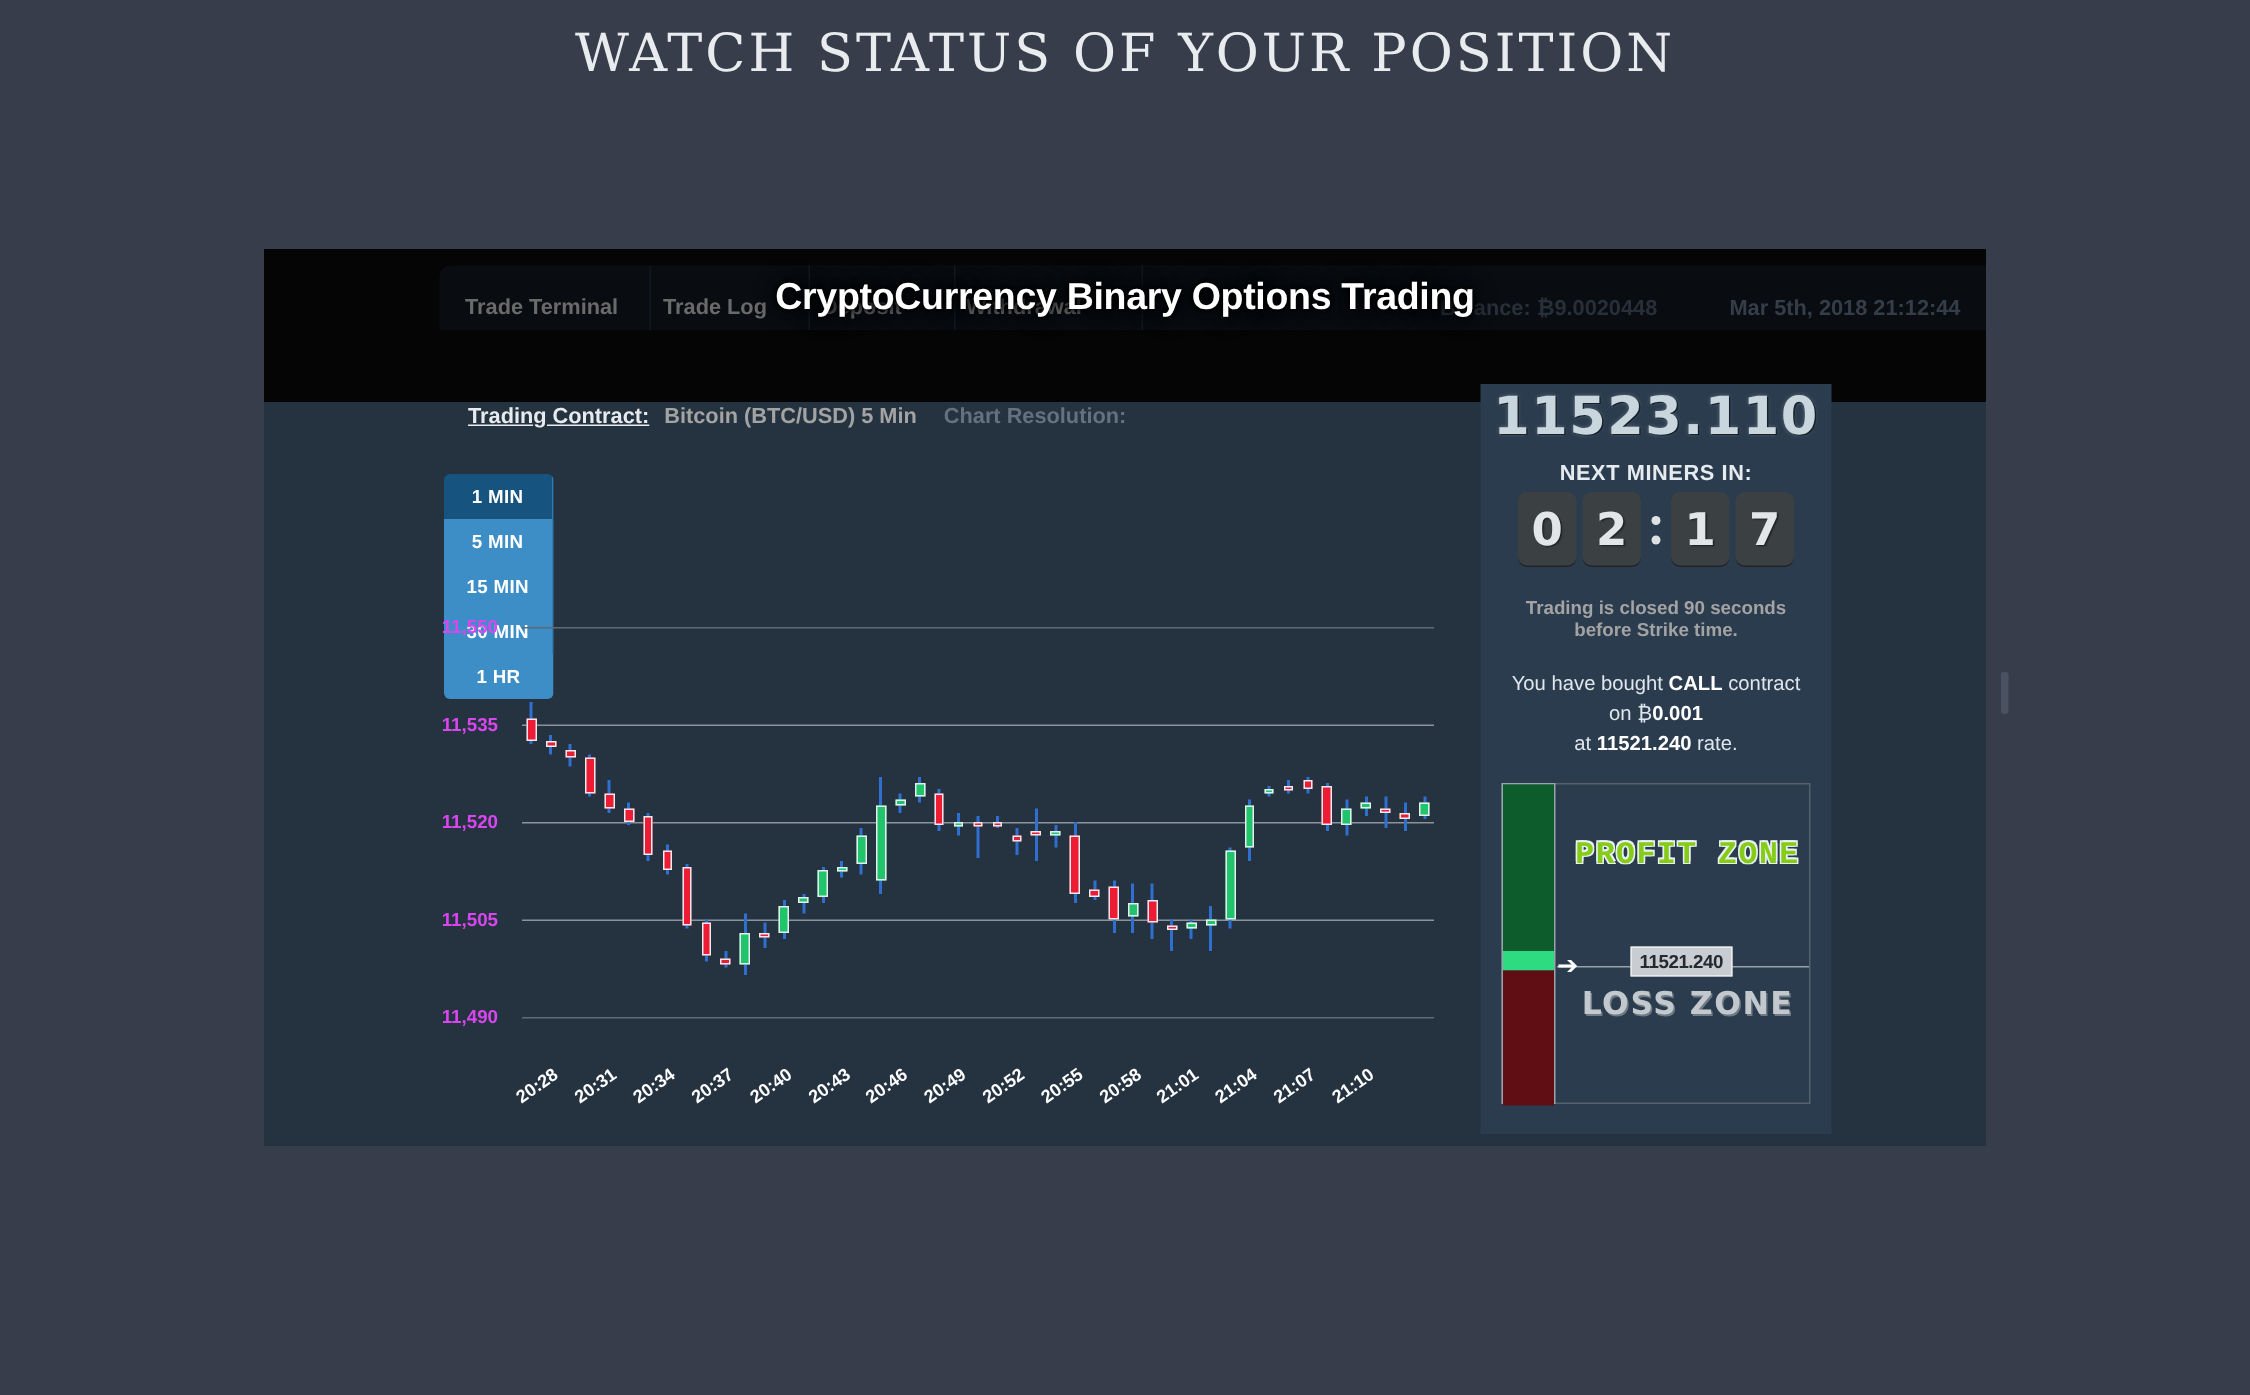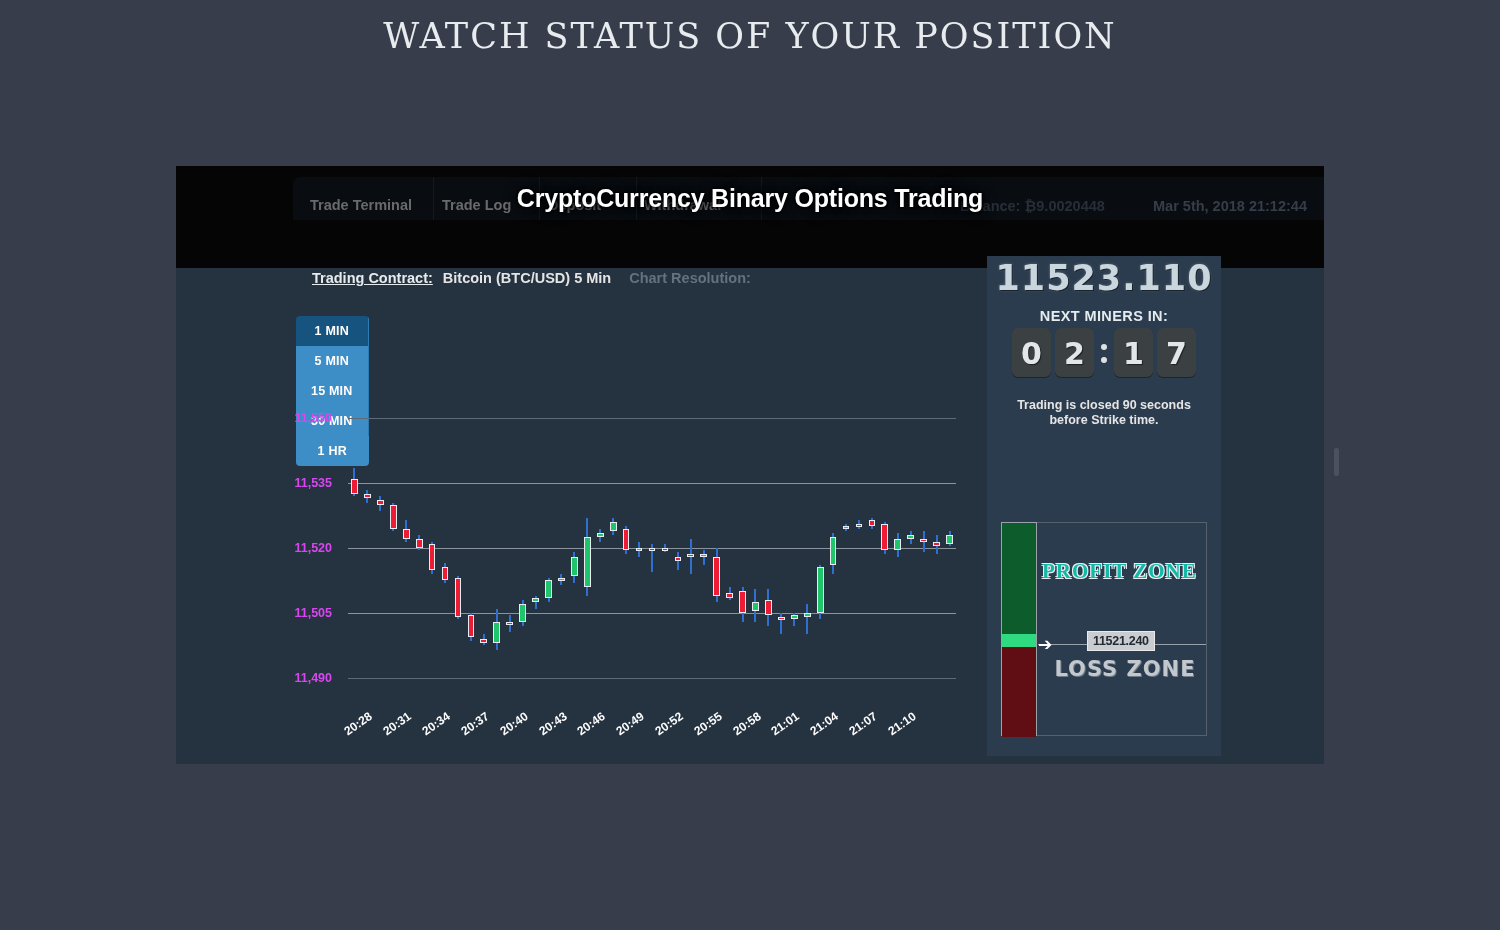--- a/index.html
+++ b/index.html
@@ -111,21 +111,21 @@
   
   .contract-row {
     position: absolute; left: 136px; top: 104px;
     display: flex; align-items: baseline; gap: 10px;
     white-space: nowrap;
   }
   .c-label {
     font-size: 14.5px; font-weight: bold; color: #e7ebee;
     text-decoration: underline;
   }
-  .c-value { font-size: 14.5px; font-weight: bold; color: #e5e5e5; }
+  .c-value { font-size: 14.5px; font-weight: bold; color: #a3a3a3; }
   .c-res { font-size: 14.5px; font-weight: bold; color: #64717f; margin-left: 8px; }
 
   .res-group {
     position: absolute; left: 296px-176px; top: 150px;
     display: flex; border-radius: 4px; overflow: hidden;
   }
   .res-group { left: 120px; flex-direction: column; }
   .res-btn {
     background: #3d8dc6;
     color: #fff; font-size: 12.5px; font-weight: bold;
@@ -208,21 +208,21 @@
     text-shadow: 1px 1px 1px #1d2022;
     box-shadow: inset 0 -1px 0 #20242a;
   }
   .colon {
     display: flex; flex-direction: column; gap: 7px; padding: 0 3px;
   }
   .colon i { width: 6px; height: 6px; border-radius: 50%; background: #dde1e3; display:block; }
   .note {
     position: absolute; left: 0; top: 142px; width: 234px;
     text-align: center; font-size: 12.5px; font-weight: bold;
-    color: #e5e5e5; line-height: 15px;
+    color: #a3a3a3; line-height: 15px;
   }
   .bought {
     position: absolute; left: 0; top: 190px; width: 234px;
     text-align: center; font-size: 13.5px; color: #dfe6ec; line-height: 20px;
   }
   .bought b { color: #ffffff; }
 
   .zones {
     position: absolute; left: 14px; top: 266px;
     width: 206px; height: 214px;
@@ -246,24 +246,25 @@
   }
   .zone-tag {
     position: absolute; left: 85px; top: 108px;
     background: #c9ccd0; border: 1px solid #e8eaec;
     padding: 2px 5px;
     font-size: 12.5px; font-weight: bold; color: #232a31;
     letter-spacing: -0.3px;
   }
   .profit-txt {
     position: absolute; left: 40px; top: 36px; width: 166px;
-    font-size: 21px; font-weight: bold; color: #14b8a6;
+    text-align: center;
+    font-size: 21px; font-weight: bold; color: #84cc16;
     letter-spacing: 1px;
     text-shadow: 1px 1px 0 #e9f0f4, -1px -1px 0 #e9f0f4, 1px -1px 0 #e9f0f4, -1px 1px 0 #e9f0f4;
-    font-family: Liberation Serif, serif;
+    font-family: Liberation Mono, monospace;
   }
   .loss-txt {
     position: absolute; left: 40px; top: 134px; width: 166px;
     text-align: center;
     font-size: 21px; font-weight: bold; color: #c2c8cd;
     letter-spacing: 1px;
     text-shadow: 1px 1px 0 #6f7b85;
     font-family: "DejaVu Sans", sans-serif;
   }
 
@@ -540,20 +541,25 @@
           <i></i>
           <i></i>
         </div>
       <div class="digit">1</div>
       <div class="digit">7</div>
     </div>
     <div class="note">
       <div>Trading is closed 90 seconds</div>
       <div>before Strike time.</div>
     </div>
+    <div class="bought">
+      <div><span>You have bought </span><b>CALL</b><span> contract</span></div>
+      <div><span>on ₿</span><b>0.001</b></div>
+      <div><span>at </span><b>11521.240</b><span> rate.</span></div>
+    </div>
 
     <div class="zones">
       <div class="bar-col">
         <div class="bar-green"></div>
         <div class="bar-marker"></div>
         <div class="bar-red"></div>
       </div>
       <div class="zone-line"></div>
       <div class="arrow">➔</div>
       <div class="zone-tag">11521.240</div>

